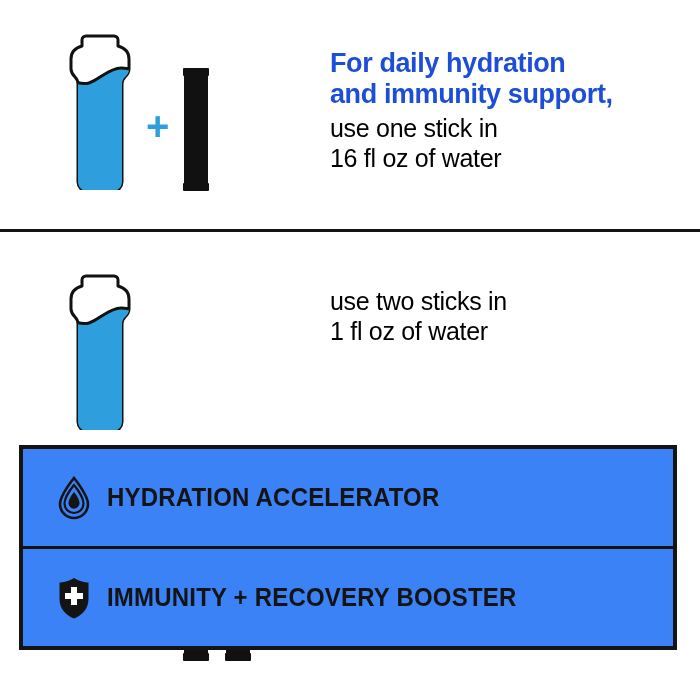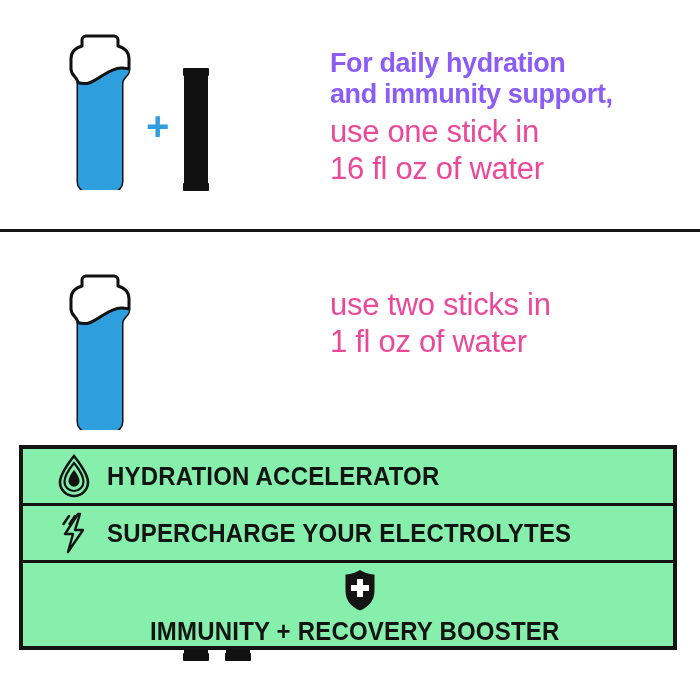--- a/index.html
+++ b/index.html
@@ -101,55 +101,55 @@
   
   .usage-text {
     flex: 1 1 auto;
     padding-top: 26px;
   }
   .usage-text .headline {
     font-weight: 700;
     font-size: 27px;
     line-height: 1.16;
     letter-spacing: -0.4px;
-    color: #8b5cf6;
+    color: #1d4ed8;
     white-space: pre-line;
   }
   .usage-text .subline {
     font-weight: 400;
-    font-size: 31px;
+    font-size: 25px;
     line-height: 1.2;
     letter-spacing: -0.3px;
-    color: #ec4899;
+    color: #000000;
     white-space: pre-line;
     margin-top: 2px;
   }
 
   
   .benefits-box {
     position: absolute;
     left: 19px;
     top: 445px;
     width: 658px;
     height: 205px;
     box-sizing: border-box;
     border: 4px solid #141414;
-    background: #86efac;
+    background: #3b82f6;
     display: flex;
     flex-direction: column;
   }
   .benefit-row {
     flex: 1 1 0;
     display: flex;
     align-items: center;
     padding-left: 24px;
     border-bottom: 3px solid #141414;
     box-sizing: border-box;
   }
-  .benefit-row:last-child { border-bottom: none; flex-direction: column; }
+  .benefit-row:last-child { border-bottom: none; }
 
   .benefit-icon {
     flex: 0 0 54px;
     width: 54px;
     height: 46px;
     display: flex;
     align-items: center;
     justify-content: center;
   }
   .benefit-label {
@@ -271,30 +271,20 @@
       <div class="benefit-icon">
         <svg width="34" height="44" viewBox="0 0 34 44">
           <path d="M17 2 C17 2 3 19 3 28 a14 14 0 0 0 28 0 C31 19 17 2 17 2 Z" fill="none" stroke="#141414" stroke-width="2.6"></path>
           <path d="M17 9 C17 9 7.5 20.5 7.5 27.5 a9.5 9.5 0 0 0 19 0 C26.5 20.5 17 9 17 9 Z" fill="none" stroke="#141414" stroke-width="2.2"></path>
           <path d="M17 16 C17 16 11.5 22.5 11.5 27.2 a5.5 5.5 0 0 0 11 0 C22.5 22.5 17 16 17 16 Z" fill="#141414"></path>
         </svg>
       </div>
       <div class="benefit-label">HYDRATION ACCELERATOR</div>
     </div>
 
-    <div class="benefit-row">
-      <div class="benefit-icon">
-        <svg width="36" height="44" viewBox="0 0 36 44">
-          <path d="M22 3 L9 23 L17 23 L12 41 L27 19 L19 19 L24 3 Z" fill="none" stroke="#141414" stroke-width="2.4" stroke-linejoin="round"></path>
-          <path d="M13 5 L7.5 13" fill="none" stroke="#141414" stroke-width="2.4" stroke-linecap="round"></path>
-          <path d="M19 5 L13.5 13" fill="none" stroke="#141414" stroke-width="2.4" stroke-linecap="round"></path>
-        </svg>
-      </div>
-      <div class="benefit-label">SUPERCHARGE YOUR ELECTROLYTES</div>
-    </div>
 
     <div class="benefit-row">
       <div class="benefit-icon">
         <svg width="34" height="44" viewBox="0 0 34 44">
           <path d="M17 2 C11 5.5 6 6.5 2.5 6.5 v16 C2.5 33 9 39.5 17 42.5
                    C25 39.5 31.5 33 31.5 22.5 v-16 C28 6.5 23 5.5 17 2 Z" fill="#141414"></path>
           <path d="M14 11 h6 v6 h6 v6 h-6 v6 h-6 v-6 h-6 v-6 h6 z" fill="#ffffff"></path>
         </svg>
       </div>
       <div class="benefit-label">IMMUNITY + RECOVERY BOOSTER</div>

